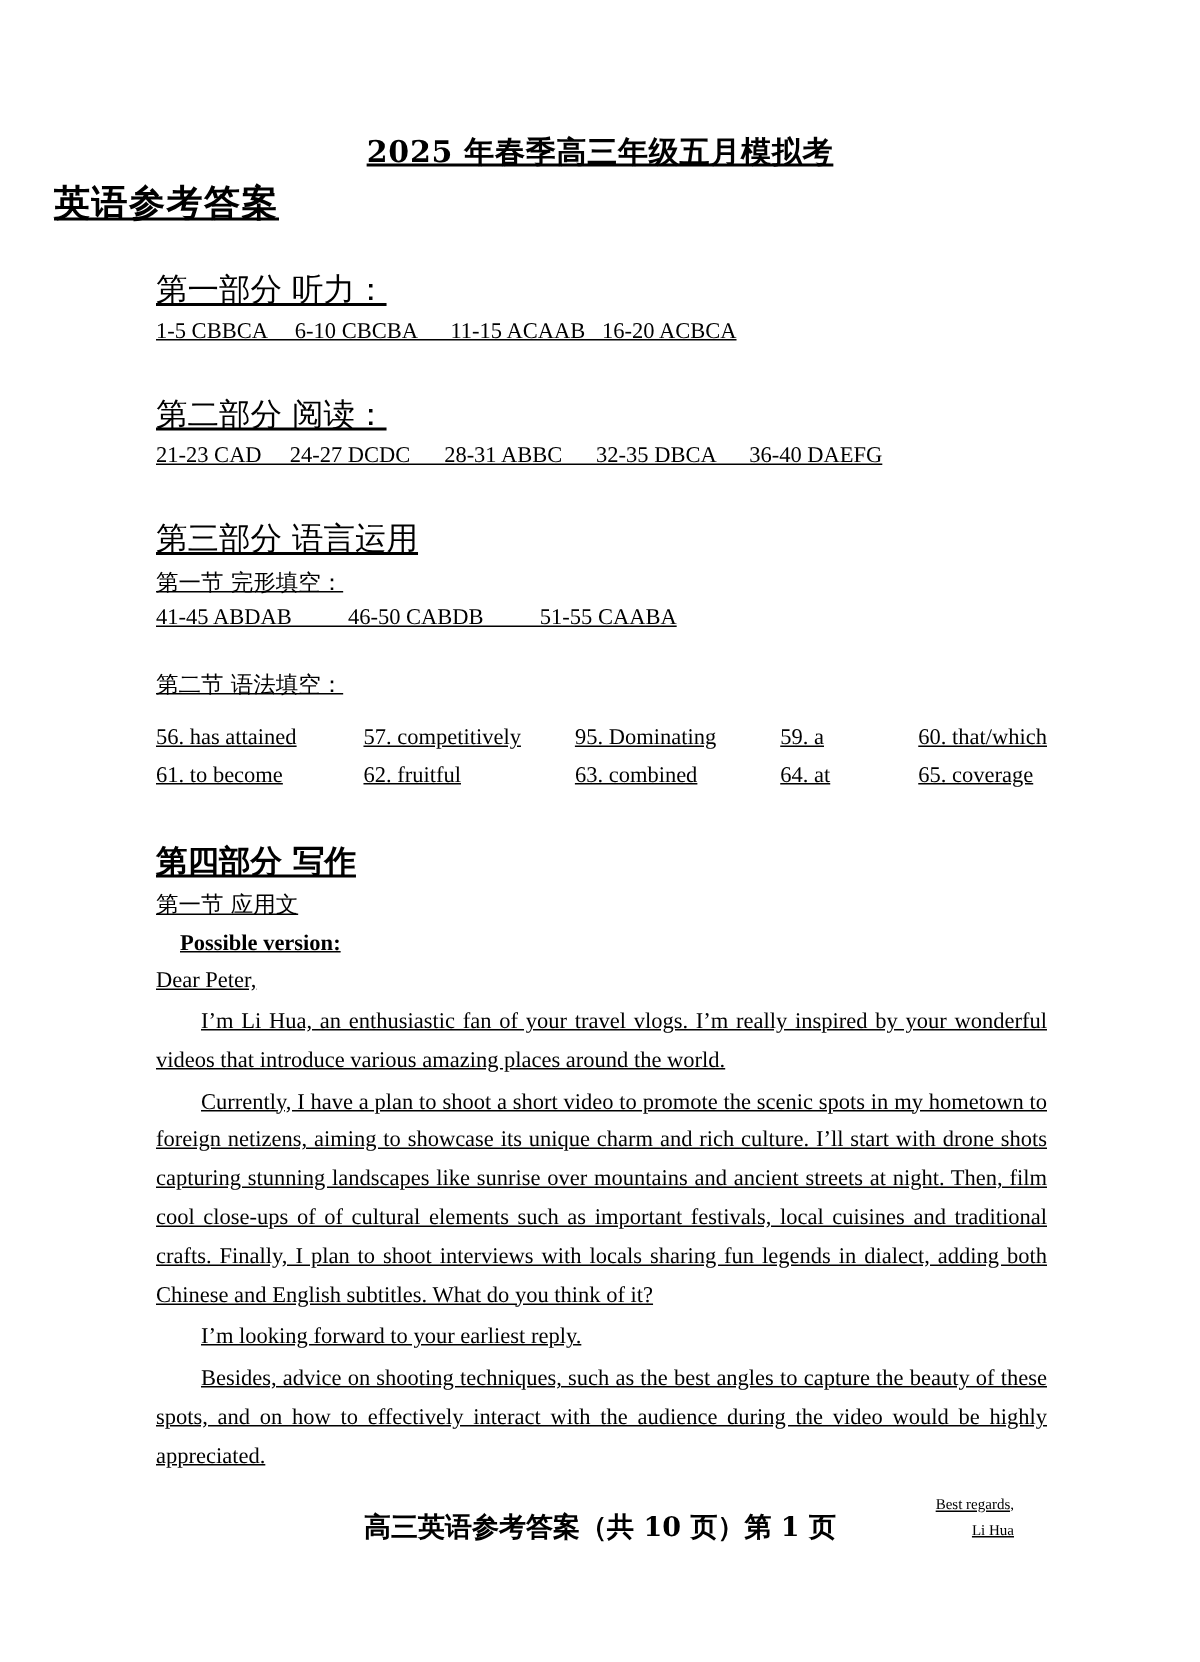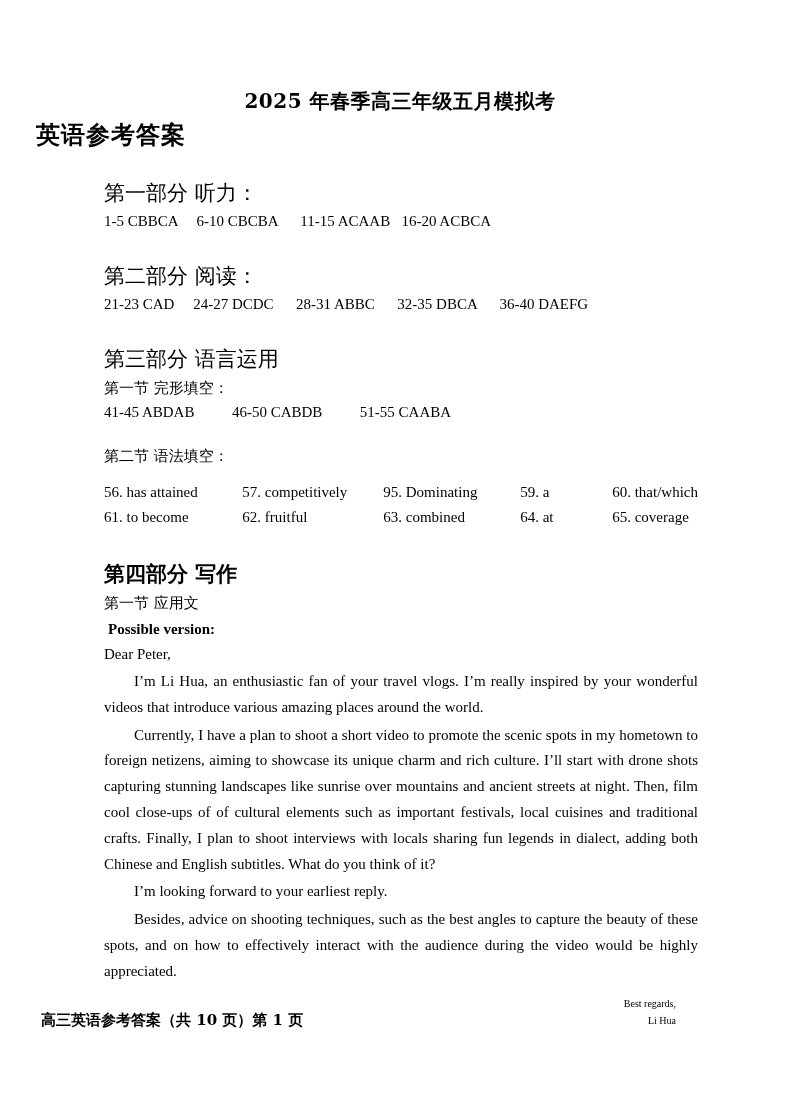--- a/index.html
+++ b/index.html
@@ -13,20 +13,21 @@
     font-family: "Liberation Serif", serif;
     color: #000000;
     position: relative;
   }
   .page {
     position: relative;
     width: 800px;
     height: 1108px;
     box-sizing: border-box;
     padding: 70px 36px 0 36px;
+    text-decoration: underline;
   }
   .doc-title-1 {
     text-align: center;
     font-size: 20px;
     font-weight: bold;
     letter-spacing: 0.5px;
     margin: 18px 0 4px 0;
     font-family: "DejaVu Serif", "Liberation Serif", serif;
   }
   .doc-title-2 {
@@ -74,21 +75,21 @@
   }
   td.c1 { width: 152px; }
   td.c2 { width: 152px; }
   td.c3 { width: 150px; }
   td.c4 { width: 110px; }
   td.c5 { width: auto; }
 
   .possible {
     font-size: 15px;
     font-weight: bold;
-    margin: 8px 0 8px 4px;
+    margin: 8px 0 8px 16px;
   }
   .letter-line {
     font-size: 15px;
     margin: 0 0 6px 0;
   }
   .para {
     font-size: 15px;
     line-height: 1.72;
     text-align: justify;
     text-indent: 2em;
@@ -99,25 +100,24 @@
     text-align: right;
     line-height: 1.7;
     margin-top: 10px;
     padding-right: 22px;
   }
   .footer {
     position: absolute;
     left: 0;
     right: 0;
     bottom: 78px;
-    text-align: left;
-    font-size: 15px;
+    text-align: center;
+    font-size: 18px;
     font-family: "DejaVu Serif", "Liberation Serif", serif;
     font-weight: bold;
-    padding-left: 41px;
   }
 </style>
 </head>
 <body>
 
 <div class="page">
 
   <div class="doc-title-1">2025 年春季高三年级五月模拟考</div>
   <div class="doc-title-2">英语参考答案</div>
 

